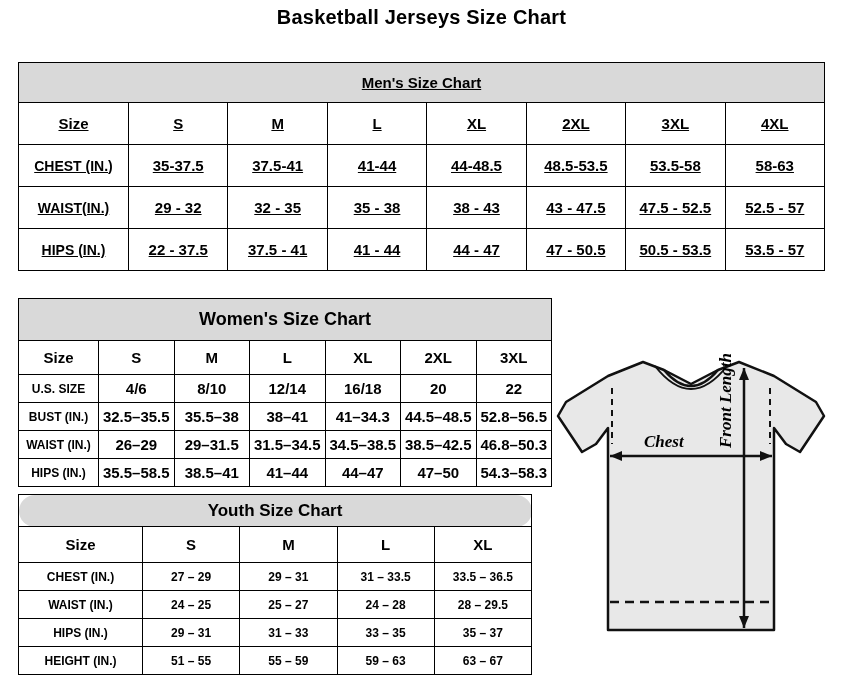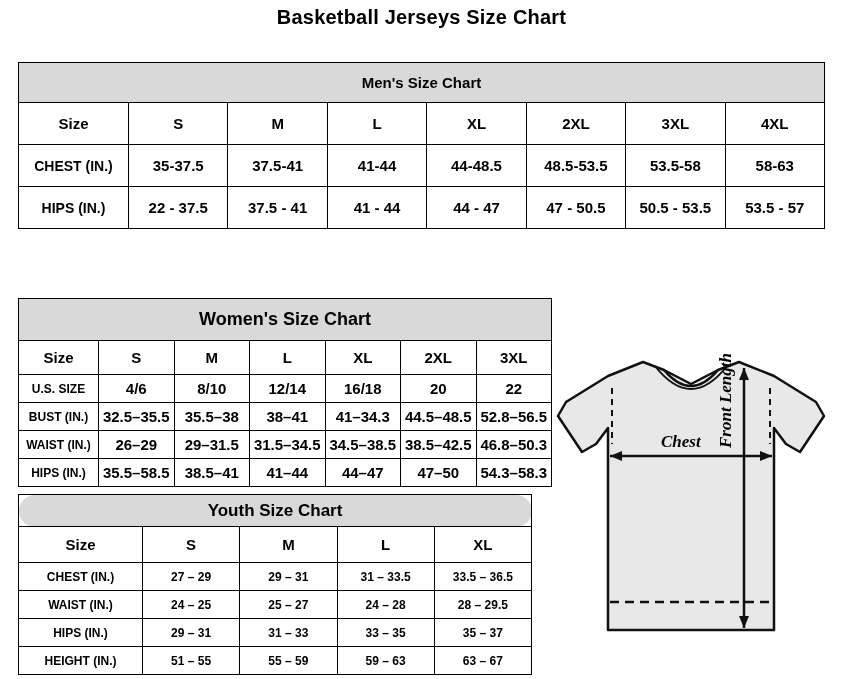--- a/index.html
+++ b/index.html
@@ -52,21 +52,21 @@
   }
 
   
   #mens-chart {
     position: absolute;
     left: 18px;
     top: 62px;
     width: 807px;
   }
   #mens-chart .caption-cell { height: 40px; }
-  #mens-chart td { height: 42px; font-size: 15px; }
+  #mens-chart td { height: 42px; font-size: 15px; text-decoration: underline; }
   #mens-chart .row-label { font-size: 14px; }
   #mens-chart col.c0 { width: 110px; }
 
   
   #womens-chart {
     position: absolute;
     left: 18px;
     top: 298px;
     width: 534px;
   }
@@ -93,21 +93,21 @@
   #shirt-diagram {
     position: absolute;
     left: 548px;
     top: 340px;
     width: 286px;
     height: 330px;
   }
   #shirt-diagram svg { display: block; }
   .diag-label-chest {
     position: absolute;
-    left: 661px;
+    left: 644px;
     top: 432px;
     font-size: 17px;
     font-weight: bold;
     font-style: italic;
     font-family: "Liberation Serif", serif;
   }
   .diag-label-front {
     position: absolute;
     left: 716px;
     top: 448px;
@@ -156,20 +156,30 @@
         <td class="row-label">CHEST (IN.)</td>
         <td>35-37.5</td>
         <td>37.5-41</td>
         <td>41-44</td>
         <td>44-48.5</td>
         <td>48.5-53.5</td>
         <td>53.5-58</td>
         <td>58-63</td>
       </tr>
       <tr>
+        <td class="row-label">WAIST(IN.)</td>
+        <td>29 - 32</td>
+        <td>32 - 35</td>
+        <td>35 - 38</td>
+        <td>38 - 43</td>
+        <td>43 - 47.5</td>
+        <td>47.5 - 52.5</td>
+        <td>52.5 - 57</td>
+      </tr>
+      <tr>
         <td class="row-label">HIPS (IN.)</td>
         <td>22 - 37.5</td>
         <td>37.5 - 41</td>
         <td>41 - 44</td>
         <td>44 - 47</td>
         <td>47 - 50.5</td>
         <td>50.5 - 53.5</td>
         <td>53.5 - 57</td>
       </tr>
     </tbody>

